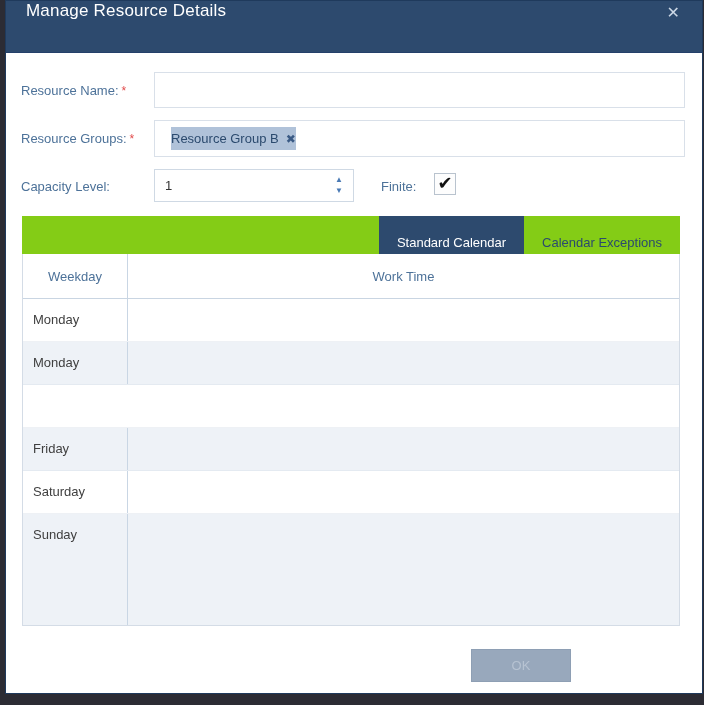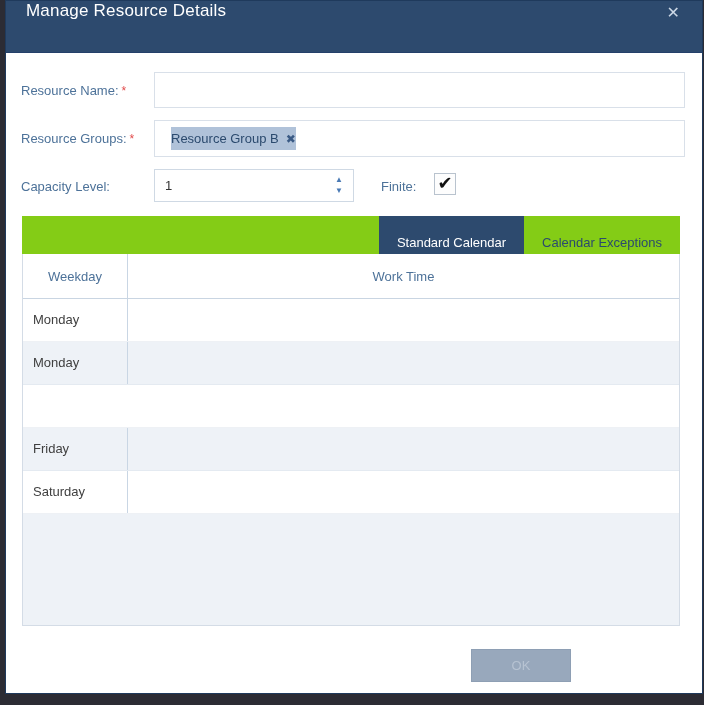--- a/index.html
+++ b/index.html
@@ -298,19 +298,20 @@
     </div>
     <div class="cal-row">
       <div class="col-weekday">Friday</div>
       <div class="col-worktime"></div>
     </div>
     <div class="cal-row">
       <div class="col-weekday">Saturday</div>
       <div class="col-worktime"></div>
     </div>
     <div class="cal-row last">
+      <div class="col-weekday">Sunday</div>
       <div class="col-worktime"></div>
     </div>
   </div>
 
   <div class="btn btn-ok">OK</div>
 
 </div>
 
 </body></html>

